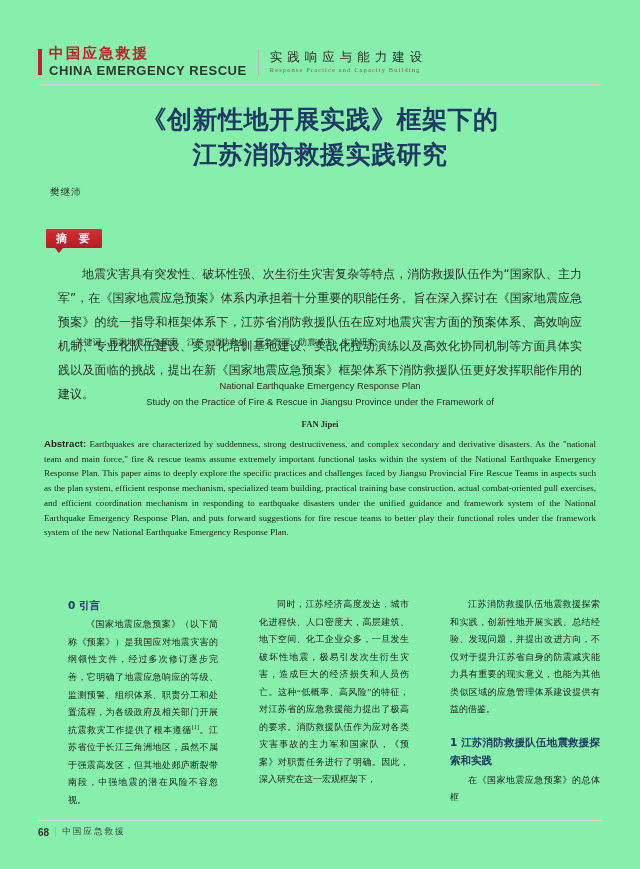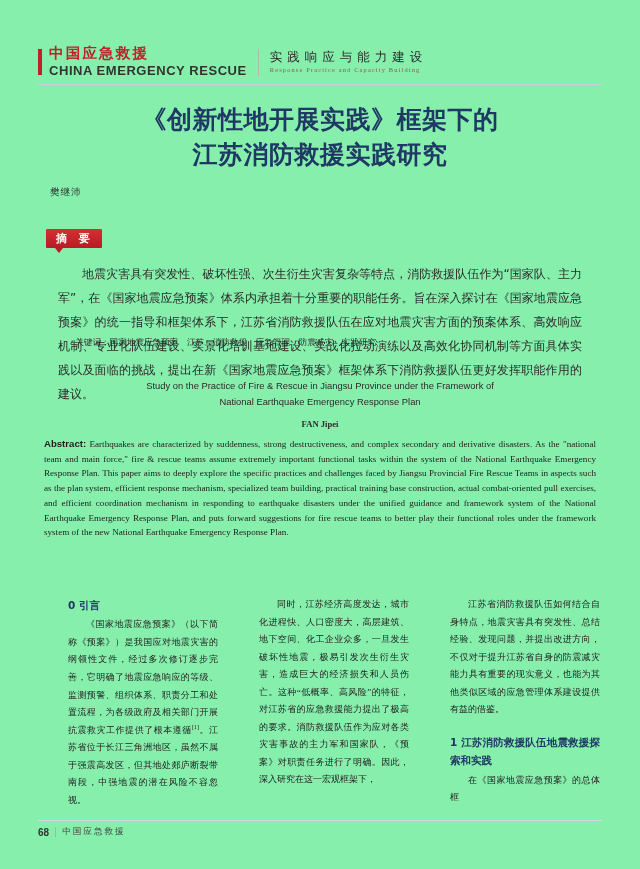--- a/index.html
+++ b/index.html
@@ -348,42 +348,42 @@
   <div class="abs-badge-wrap">
     <span class="abs-badge">摘 要</span>
   </div>
 
   <div class="abs-cn">
     <p>地震灾害具有突发性、破坏性强、次生衍生灾害复杂等特点，消防救援队伍作为“国家队、主力军”，在《国家地震应急预案》体系内承担着十分重要的职能任务。旨在深入探讨在《国家地震应急预案》的统一指导和框架体系下，江苏省消防救援队伍在应对地震灾害方面的预案体系、高效响应机制、专业化队伍建设、实景化培训基地建设、实战化拉动演练以及高效化协同机制等方面具体实践以及面临的挑战，提出在新《国家地震应急预案》框架体系下消防救援队伍更好发挥职能作用的建议。</p>
   </div>
   <div class="kw-cn"><span>关键词：</span><span>国家地震应急预案　江苏　消防救援　应急管理　防震减灾　实践研究</span></div>
 
   <div class="title-en">
+    <div>National Earthquake Emergency Response Plan</div>
     <div>Study on the Practice of Fire &amp; Rescue in Jiangsu Province under the Framework of</div>
-    <div>National Earthquake Emergency Response Plan</div>
   </div>
   <div class="author-en">FAN Jipei</div>
 
   <div class="abs-en">
     <p><span class="lbl">Abstract:</span> <span>Earthquakes are characterized by suddenness, strong destructiveness, and complex secondary and derivative disasters. As the "national team and main force," fire &amp; rescue teams assume extremely important functional tasks within the system of the National Earthquake Emergency Response Plan. This paper aims to deeply explore the specific practices and challenges faced by Jiangsu Provincial Fire Rescue Teams in aspects such as the plan system, efficient response mechanism, specialized team building, practical training base construction, actual combat-oriented pull exercises, and efficient coordination mechanism in responding to earthquake disasters under the unified guidance and framework system of the National Earthquake Emergency Response Plan, and puts forward suggestions for fire rescue teams to better play their functional roles under the framework system of the new National Earthquake Emergency Response Plan.</span></p>
   </div>
 
   <div class="body-cols">
 
     <div class="col">
       <div class="sec-h">0 引言</div>
       <p><span>《国家地震应急预案》（以下简称《预案》）是我国应对地震灾害的纲领性文件，经过多次修订逐步完善，它明确了地震应急响应的等级、监测预警、组织体系、职责分工和处置流程，为各级政府及相关部门开展抗震救灾工作提供了根本遵循</span><sup>[1]</sup><span>。江苏省位于长江三角洲地区，虽然不属于强震高发区，但其地处郯庐断裂带南段，中强地震的潜在风险不容忽视。</span></p>
     </div>
 
     <div class="col">
       <p>同时，江苏经济高度发达，城市化进程快、人口密度大，高层建筑、地下空间、化工企业众多，一旦发生破坏性地震，极易引发次生衍生灾害，造成巨大的经济损失和人员伤亡。这种“低概率、高风险”的特征，对江苏省的应急救援能力提出了极高的要求。消防救援队伍作为应对各类灾害事故的主力军和国家队，《预案》对职责任务进行了明确。因此，深入研究在这一宏观框架下，</p>
     </div>
 
     <div class="col">
-      <p>江苏省消防救援队伍如何结合自身特点，地震灾害具有突发性、总结经验、发现问题，并提出改进方向，不仅对于提升江苏省自身的防震减灾能力具有重要的现实意义，也能为其他类似区域的应急管理体系建设提供有益的借鉴。</p>
+      <p>江苏消防救援队伍地震救援探索和实践，创新性地开展实践、总结经验、发现问题，并提出改进方向，不仅对于提升江苏省自身的防震减灾能力具有重要的现实意义，也能为其他类似区域的应急管理体系建设提供有益的借鉴。</p>
       <div class="sec-h sec-h-sp">1 江苏消防救援队伍地震救援探索和实践</div>
       <p>在《国家地震应急预案》的总体框</p>
     </div>
 
   </div>
 
   <div class="footer-rule"></div>
   <div class="footer">
     <span class="folio">68</span>
     <span class="folio-sep"></span>

